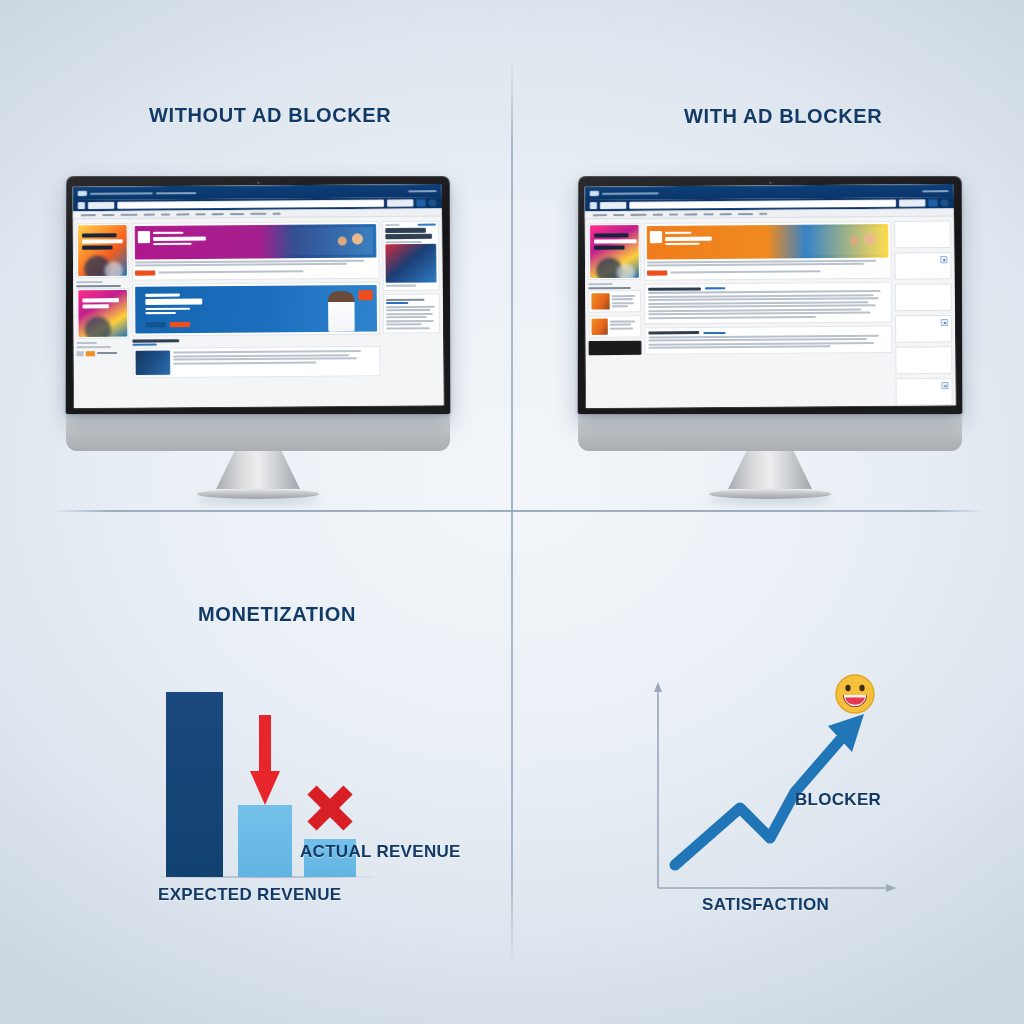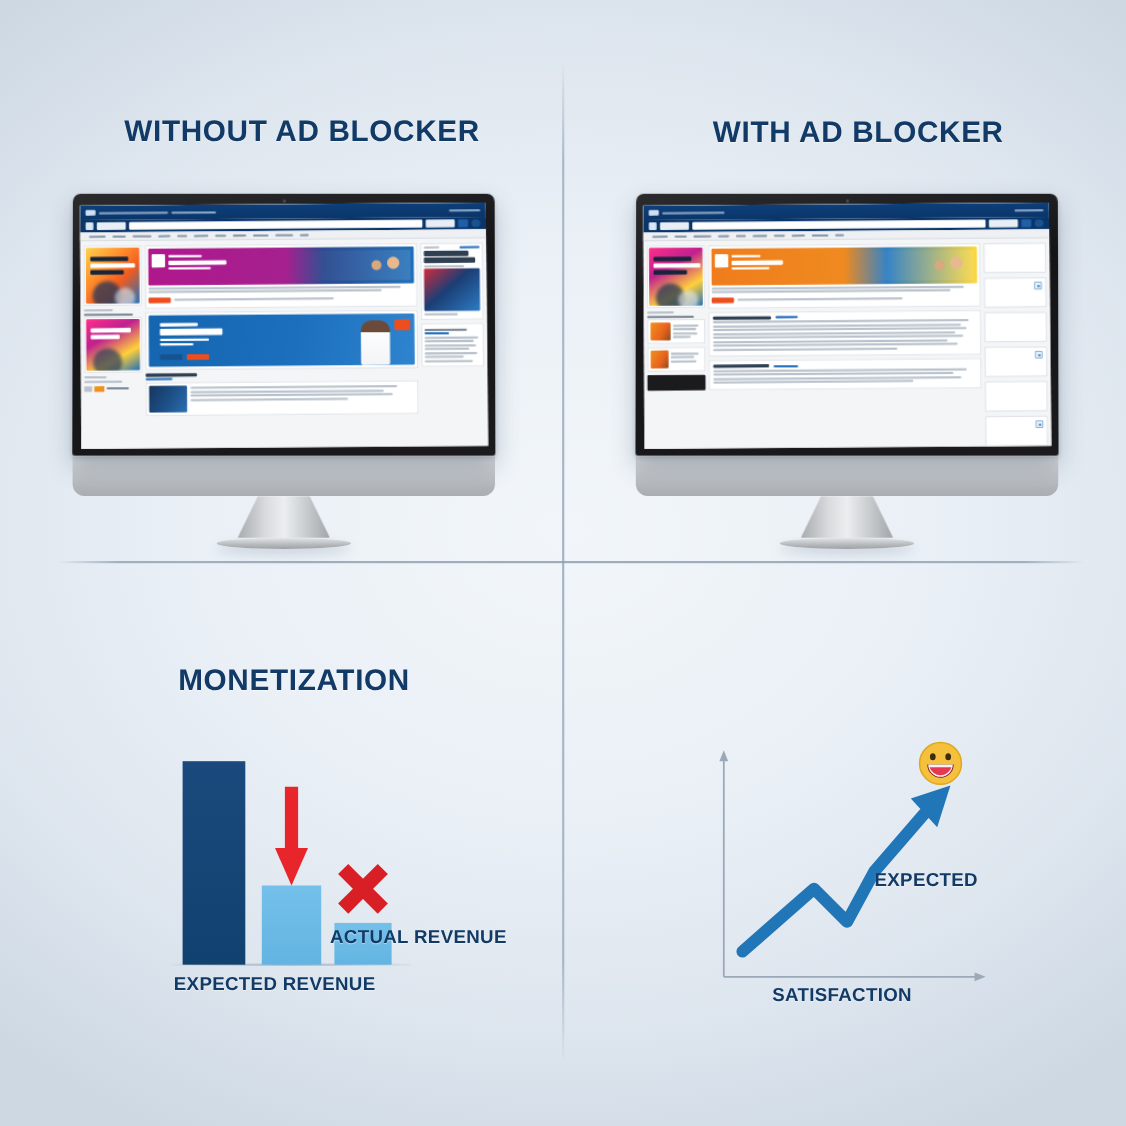--- a/index.html
+++ b/index.html
@@ -30,25 +30,26 @@
   .divider-h {
     position: absolute; left: 52px; top: 510px;
     width: 934px; height: 2px;
     background: linear-gradient(90deg, rgba(150,168,186,0) 0%, rgba(142,160,180,.80) 6%,
                 rgba(142,160,180,.85) 50%, rgba(142,160,180,.80) 94%, rgba(150,168,186,0) 100%);
   }
 
   
   .q-title {
     position: absolute;
-    font-size: 27px; font-weight: bold;
+    font-size: 20px; font-weight: bold;
     letter-spacing: .6px;
     color: #123a66;
     white-space: nowrap;
     text-shadow: 0 1px 1px rgba(255,255,255,.55);
+    margin-left: 36px;
   }
   #title-tl { left: 113px; top: 104px; }
   #title-tr { left: 648px; top: 105px; }
   #title-bl { left: 162px; top: 603px; }
   #title-br { left: 648px; top: 603px; }
 
   
   .monitor { position: absolute; }
   #monitor-left  { left: 66px;  top: 176px; width: 384px; height: 290px; }
   #monitor-right { left: 578px; top: 176px; width: 384px; height: 290px; }
@@ -616,17 +617,17 @@
 
     <svg id="smiley" viewBox="0 0 42 42">
       <circle cx="21" cy="21" r="19" fill="#f5c13d" stroke="#e0a81f" stroke-width="1.4"></circle>
       <ellipse cx="14" cy="15" rx="2.6" ry="3.2" fill="#3a2c10"></ellipse>
       <ellipse cx="28" cy="15" rx="2.6" ry="3.2" fill="#3a2c10"></ellipse>
       <path d="M9 22 a12 12 0 0 0 24 0 Z" fill="#7d1520"></path>
       <path d="M9.8 22 h22.4 a11.2 11.2 0 0 1 -22.4 0 Z" fill="#ffffff" opacity="0.95"></path>
       <path d="M11 24.5 a10.5 10.5 0 0 0 20 0 Z" fill="#e8384f"></path>
     </svg>
 
-    <div class="line-label" id="label-increase">EXPECTED</div>
+    <div class="line-label" id="label-increase">BLOCKER</div>
     <div class="line-label" id="label-satisfaction">SATISFACTION</div>
   </div>
 
 </div>
 
 </body></html>

